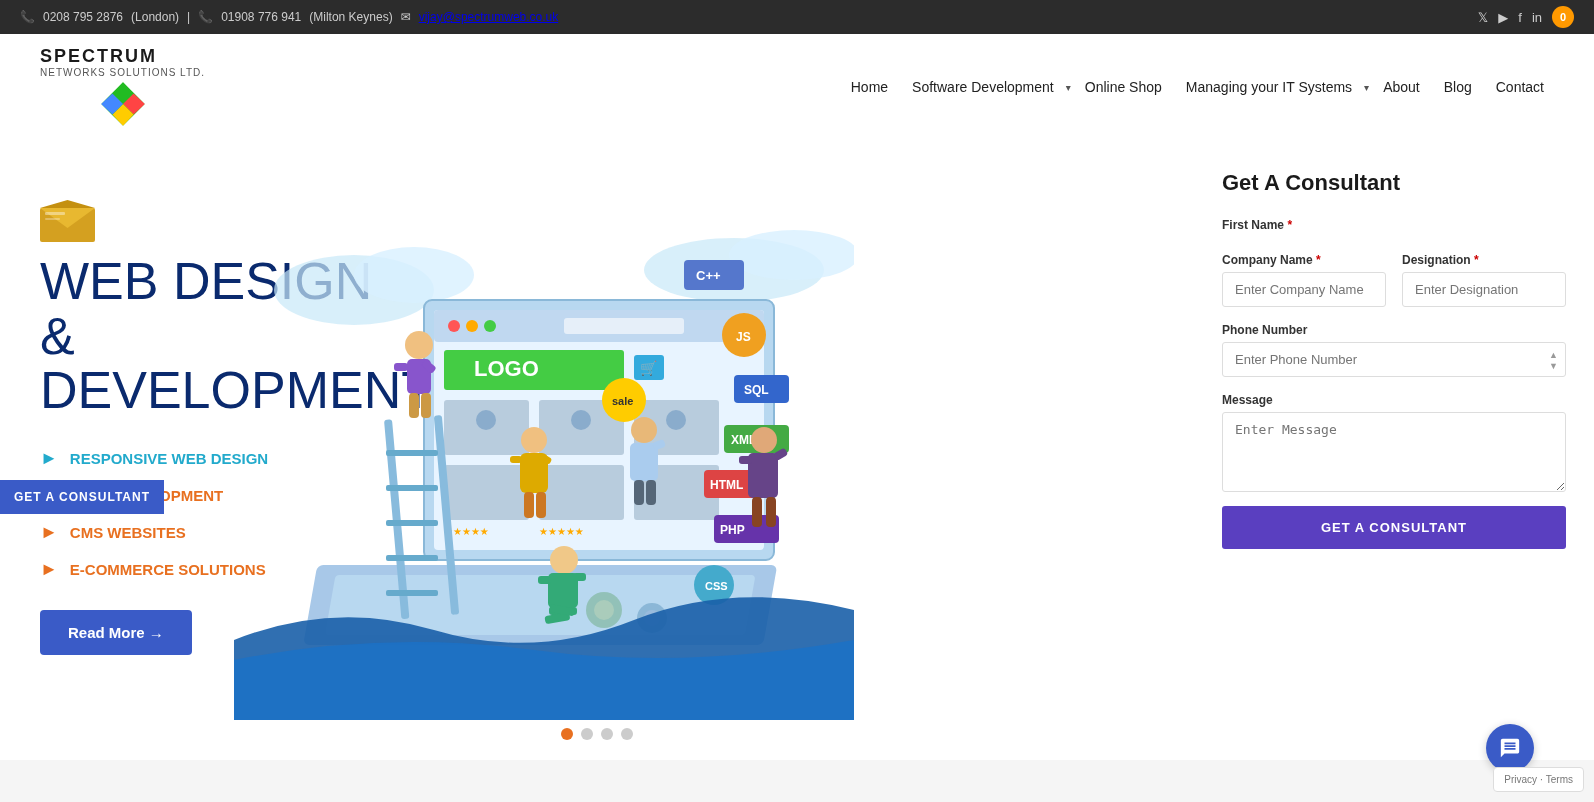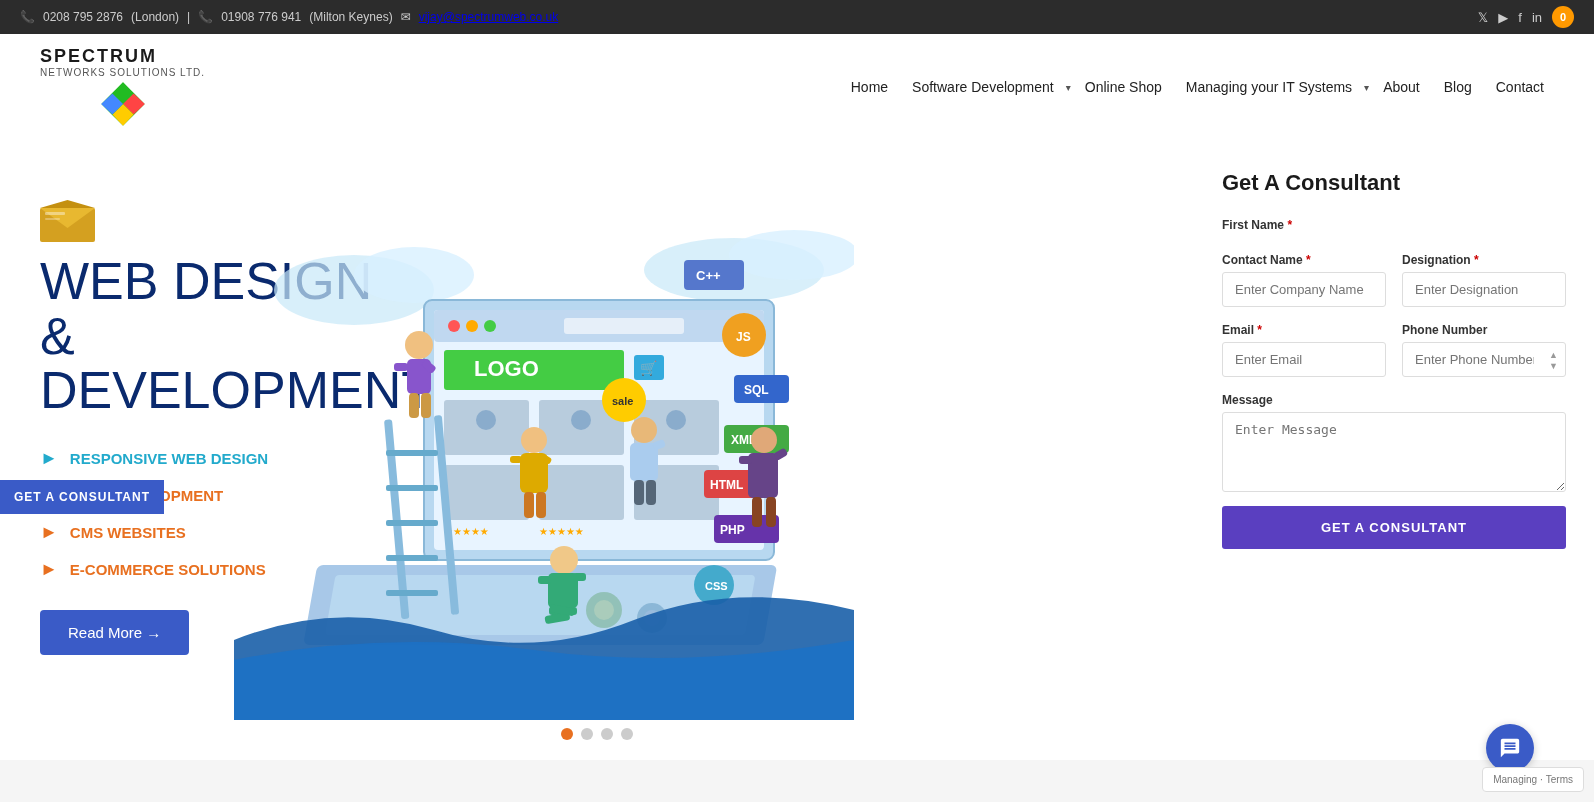--- a/index.html
+++ b/index.html
@@ -104,21 +104,21 @@
     .hero-list li:nth-child(2) { color: #e87020; }
     .hero-list li:nth-child(3) { color: #e87020; }
     .hero-list li:nth-child(4) { color: #e87020; }
 
     .read-more-btn {
       background: #3a5bc7;
       color: #fff;
       border: none;
       padding: 14px 28px;
       font-size: 15px;
-      font-weight: 400;
+      font-weight: 700;
       border-radius: 4px;
       cursor: pointer;
       display: flex; align-items: center; gap: 8px;
     }
 
     
     .hero-illustration {
       position: absolute;
       right: 340px;
       top: 60px;
@@ -517,42 +517,35 @@
         <label>
           <span>First Name</span>
           <span class="required">*</span>
         </label>
       </div>
     </div>
 
     <div class="form-row">
       <div class="form-group">
         <label>
-          <span>Contact Name</span>
+          <span>Company Name</span>
           <span class="required">*</span>
         </label>
         <input type="text" placeholder="Enter Company Name" style="">
       </div>
       <div class="form-group">
         <label>
           <span>Designation</span>
           <span class="required">*</span>
         </label>
         <input type="text" placeholder="Enter Designation" style="">
       </div>
     </div>
 
     <div class="form-row">
-      <div class="form-group">
-        <label>
-          <span>Email</span>
-          <span class="required">*</span>
-        </label>
-        <input type="email" placeholder="Enter Email" style="">
-      </div>
       <div class="form-group">
         <label>
           <span>Phone Number</span>
         </label>
         <div class="phone-input-wrapper">
           <input type="number" placeholder="Enter Phone Number" style="">
           <div class="spinner-arrows">
             <span>▲</span>
             <span>▼</span>
           </div>
@@ -571,14 +564,14 @@
   </div>
 </div>
 
 <div class="chat-bubble">
   <svg viewBox="0 0 24 24" xmlns="http://www.w3.org/2000/svg">
     <path d="M20 2H4c-1.1 0-2 .9-2 2v18l4-4h14c1.1 0 2-.9 2-2V4c0-1.1-.9-2-2-2zm-2 12H6v-2h12v2zm0-3H6V9h12v2zm0-3H6V6h12v2z"></path>
   </svg>
 </div>
 
 <div class="recaptcha-badge">
-  <span>Managing · Terms</span>
+  <span>Privacy · Terms</span>
 </div>
 
 </body></html>

